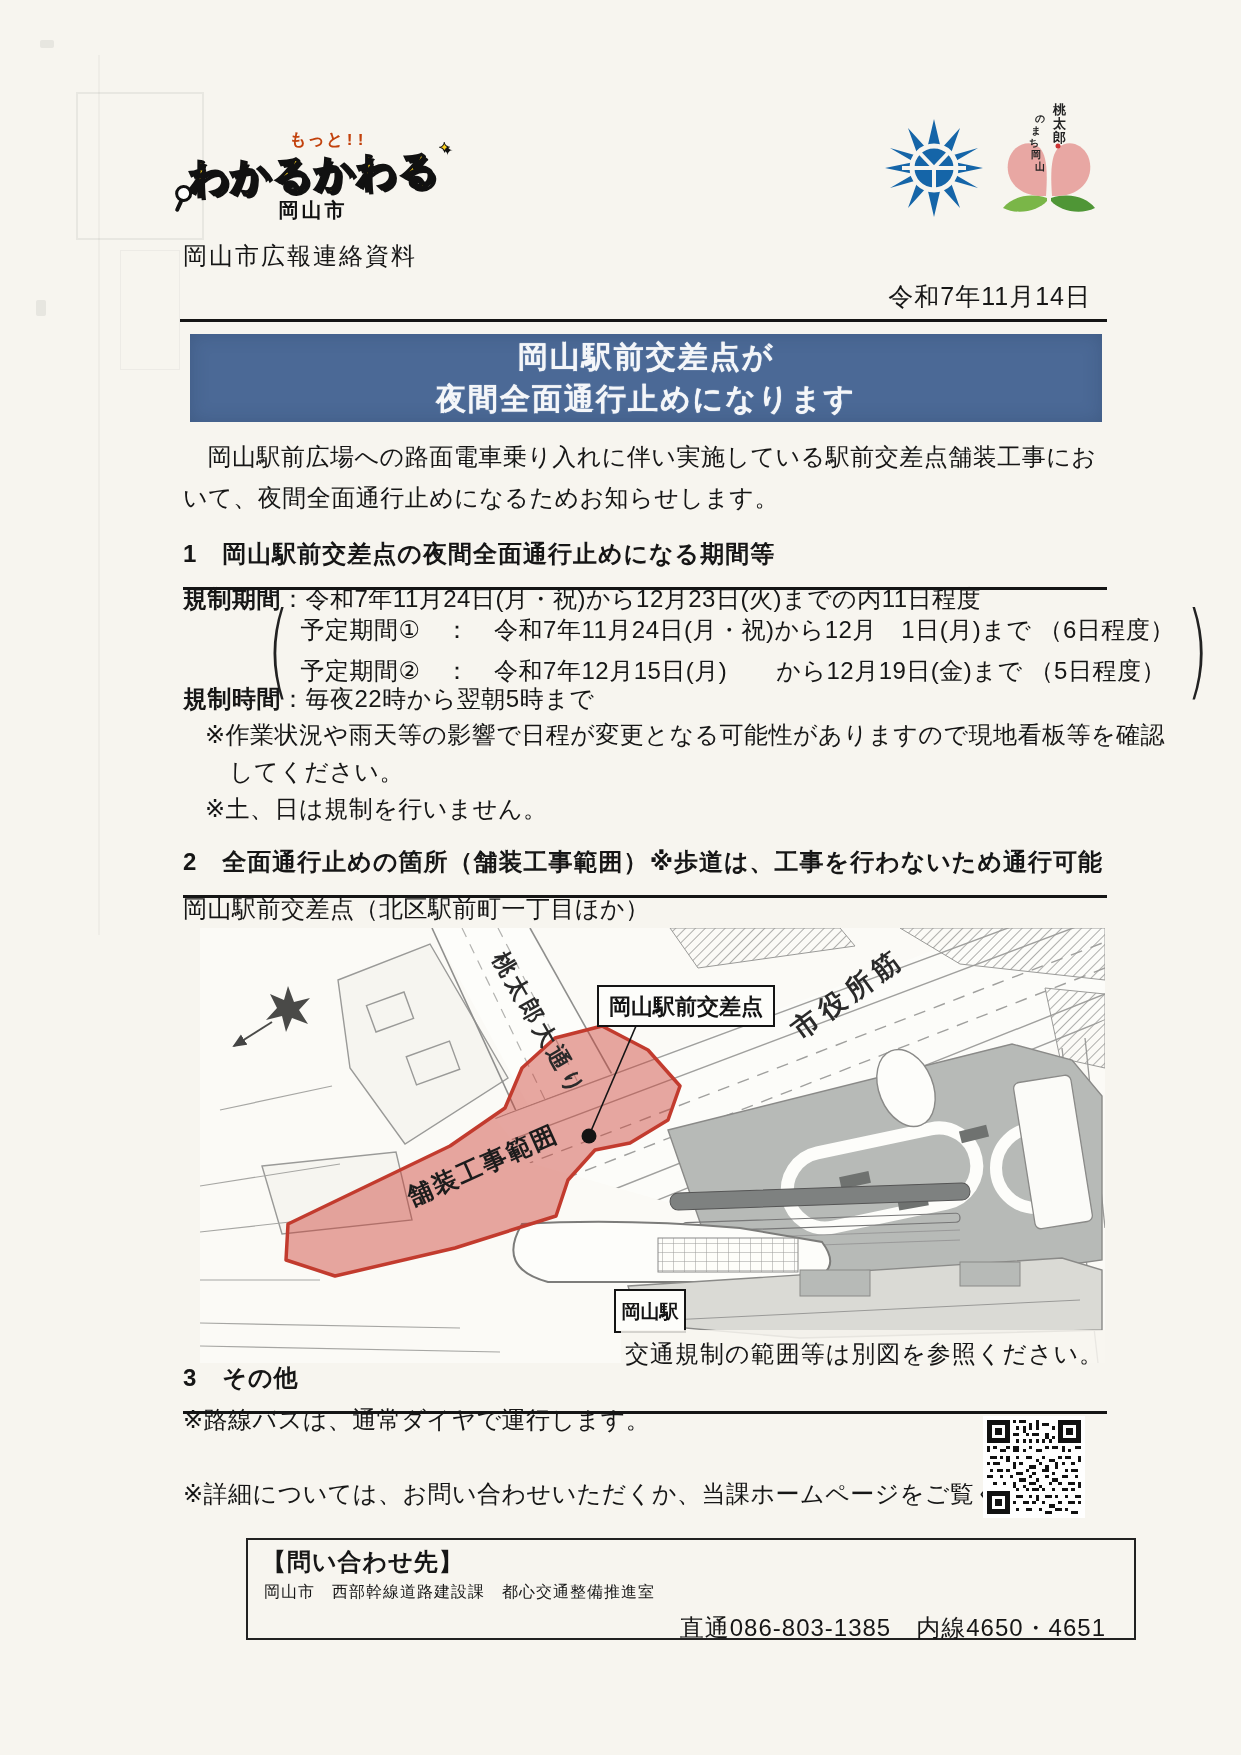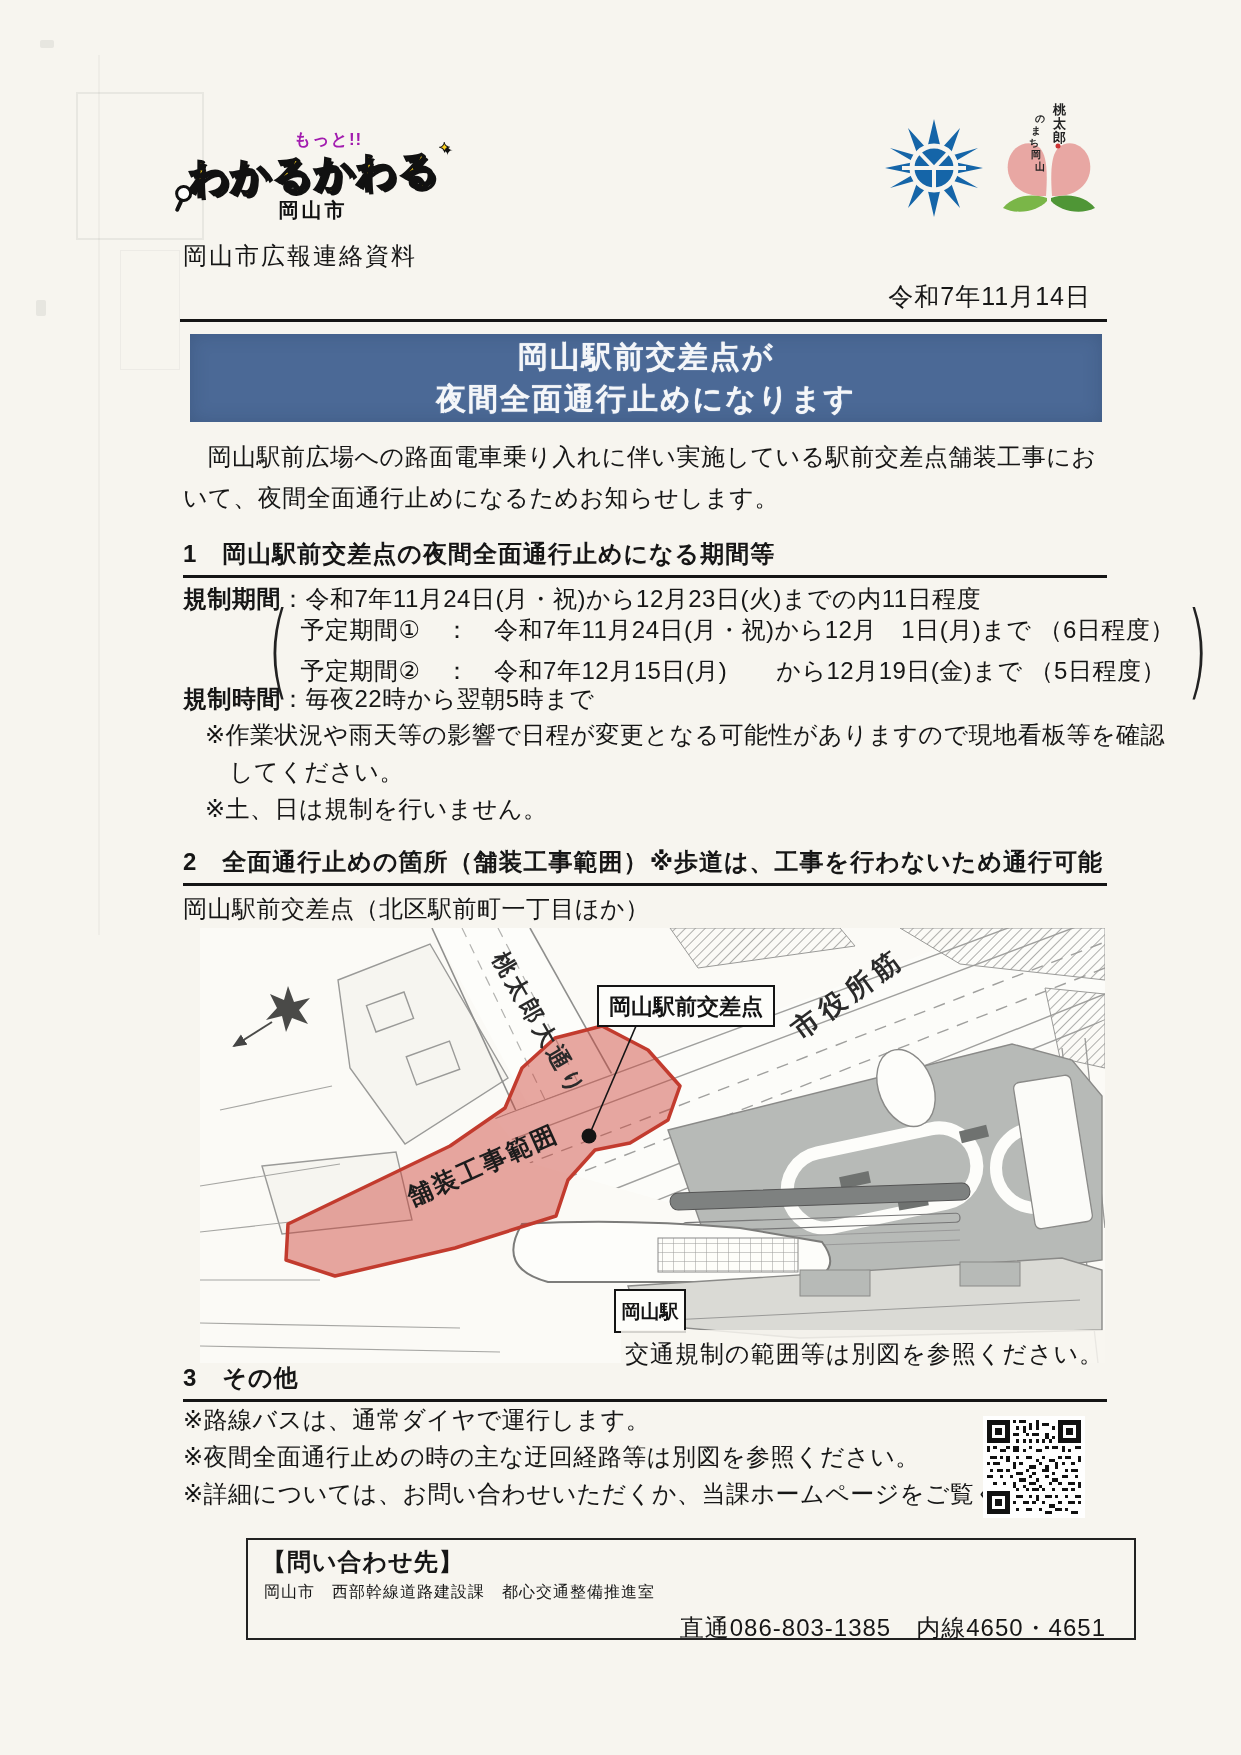--- a/index.html
+++ b/index.html
@@ -12,21 +12,21 @@
   }
   .abs { position:absolute; }
   
   .ghost-box { left:76px; top:92px; width:128px; height:148px; border:2px solid rgba(110,110,110,0.10); }
   .ghost-box2 { left:120px; top:250px; width:60px; height:120px; border:1px solid rgba(110,110,110,0.07); }
   .fold-line { left:98px; top:55px; width:2px; height:880px; background:rgba(90,90,90,0.05); }
   .smudge { background:rgba(100,100,100,0.10); border-radius:2px; }
 
   
   .logo { left:188px; top:128px; width:250px; text-align:center; }
-  .logo-top { font-size:17px; font-weight:bold; letter-spacing:1px; color:#a21caf; margin-left:30px; }
+  .logo-top { font-size:17px; font-weight:bold; letter-spacing:1px; color:#c2410c; margin-left:30px;font-family:Liberation Mono, monospace; }
   .logo-main {
     font-size:40px; font-weight:bold; letter-spacing:1px; color:#ffd31e;
     -webkit-text-stroke:2px #111;
     text-shadow:3px 3px 0 #111;
     white-space:nowrap; line-height:1.1; transform:rotate(-2deg);
   }
   .logo-sub { font-size:20px; font-weight:bold; letter-spacing:3px; color:#111; margin-top:2px; }
   .sparkle { color:#ffd31e; -webkit-text-stroke:1px #111; font-size:14px; }
   .magnifier { position:absolute; left:-16px; top:22px; }
 
@@ -38,21 +38,21 @@
     left:190px; top:334px; width:912px; height:88px; background:#4b6996;
     display:flex; flex-direction:column; justify-content:center; align-items:center;
     box-shadow:inset 0 0 18px rgba(30,50,80,0.25);
   }
   .banner div { color:#f4f6f9; font-size:30px; font-weight:bold; letter-spacing:2px; line-height:42px; text-shadow:0 0 1px #dfe6ef; }
 
   .intro { left:183px; top:436px; width:928px; font-size:24px; line-height:41px; letter-spacing:0.5px; }
 
   .sec-heading {
     left:183px; width:924px; font-size:24px; font-weight:bold; letter-spacing:1px;
-    border-bottom:3px solid #151515; padding-bottom:5px;
+    border-bottom:3px solid #151515; padding-bottom:17px;
   }
   .h1 { top:538px; }
   .h2 { top:846px; display:flex; }
   .h2 .note-right { margin-left:auto; padding-right:4px; }
   .h3 { top:1362px; }
 
   .row { font-size:24px; letter-spacing:0.5px; line-height:30px; white-space:nowrap; }
   .lbl { font-weight:bold; }
   .r-period { left:183px; top:584px; }
   .bracket-group { left:258px; top:602px; height:96px; display:flex; align-items:center; }
@@ -277,21 +277,20 @@
 
       <rect x="415" y="362" width="70" height="42" fill="#fdfdfa" stroke="#141414" stroke-width="2"></rect>
       <text x="450" y="390" text-anchor="middle" font-size="19" font-weight="bold" fill="#141414">岡山駅</text>
     </svg>
   </div>
 
   <div class="abs map-caption">交通規制の範囲等は別図を参照ください。</div>
 
   <div class="abs sec-heading h3">3　その他</div>
   <div class="abs s3-note s3n1">※路線バスは、通常ダイヤで運行します。</div>
-  <div class="abs s3-note s3n2">※夜間全面通行止めの時の主な迂回経路等は別図を参照ください。</div>
   <div class="abs s3-note s3n3">※詳細については、お問い合わせいただくか、当課ホームページをご覧ください。</div>
 
   <div class="abs qr">
     <svg width="94" height="94" viewBox="0 0 29 29" shape-rendering="crispEdges">
       <rect width="29" height="29" fill="#fff"></rect>
       <g fill="#111">
         <path d="M0 0h7v7h-7z"></path>
           <rect x="2" y="2" width="3" height="3" fill="#111" stroke="#fff" stroke-width="1"></rect>
         <path d="M22 0h7v7h-7z"></path>
           <rect x="24" y="2" width="3" height="3" fill="#111" stroke="#fff" stroke-width="1"></rect>

